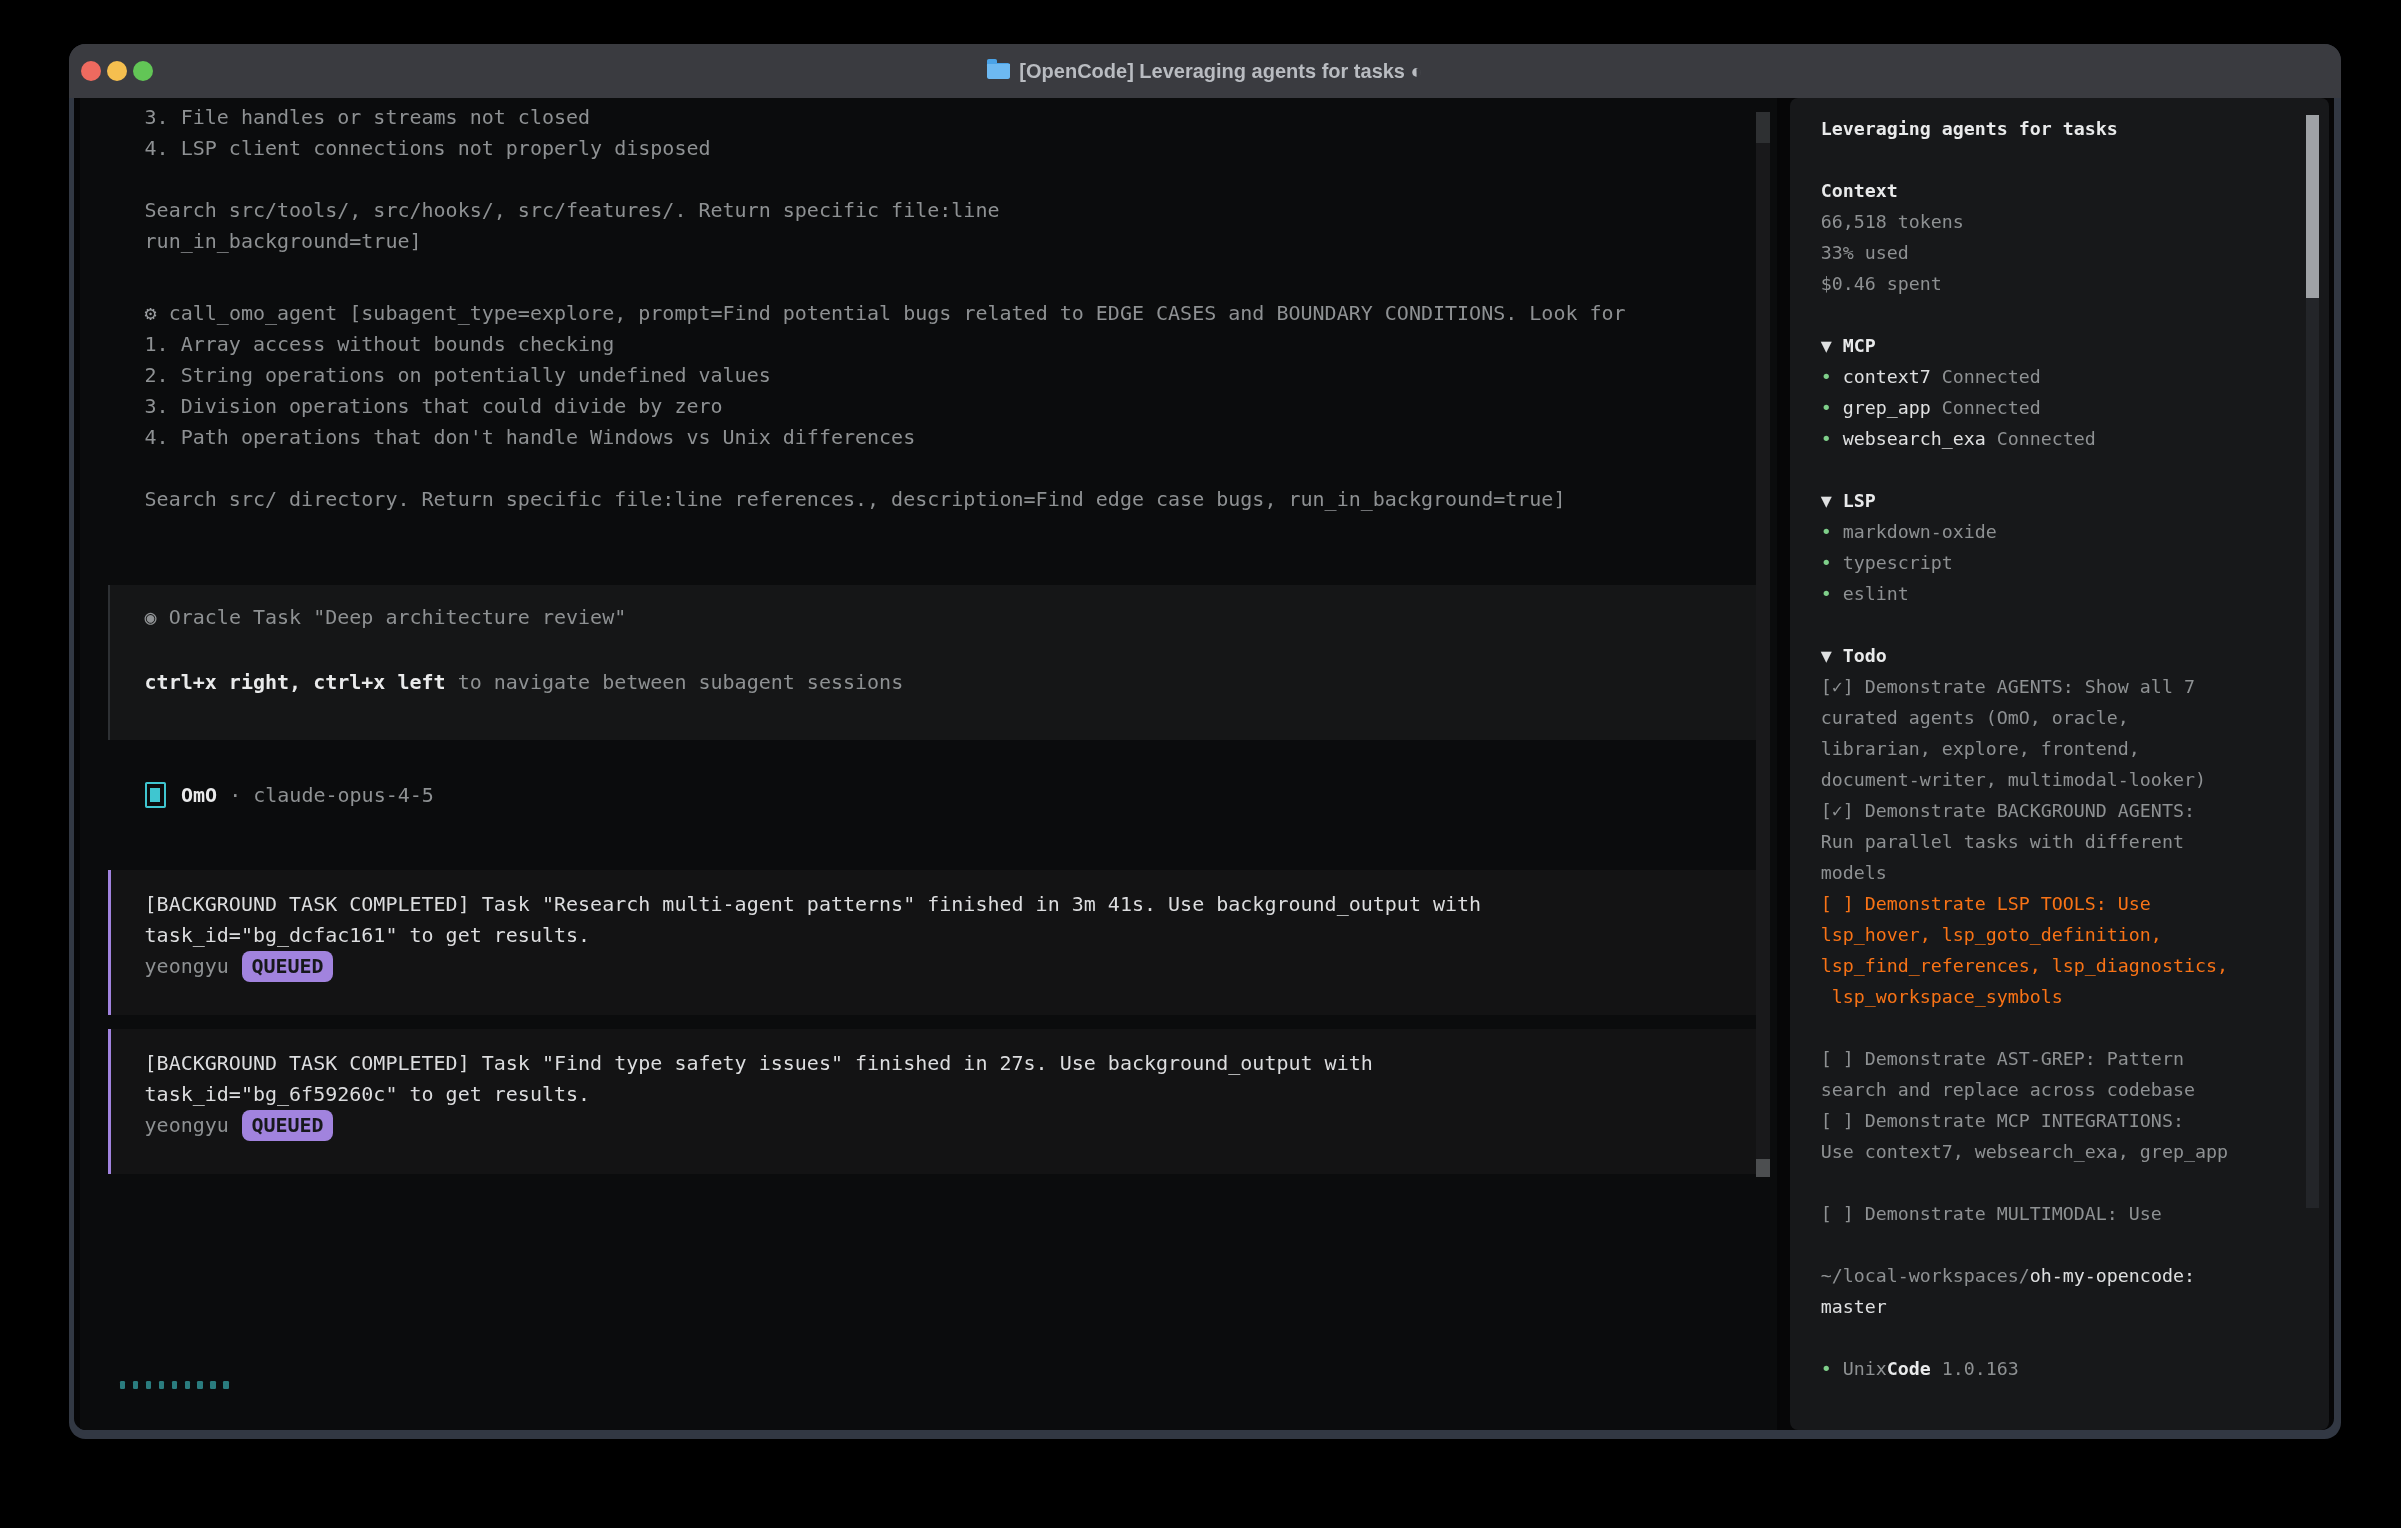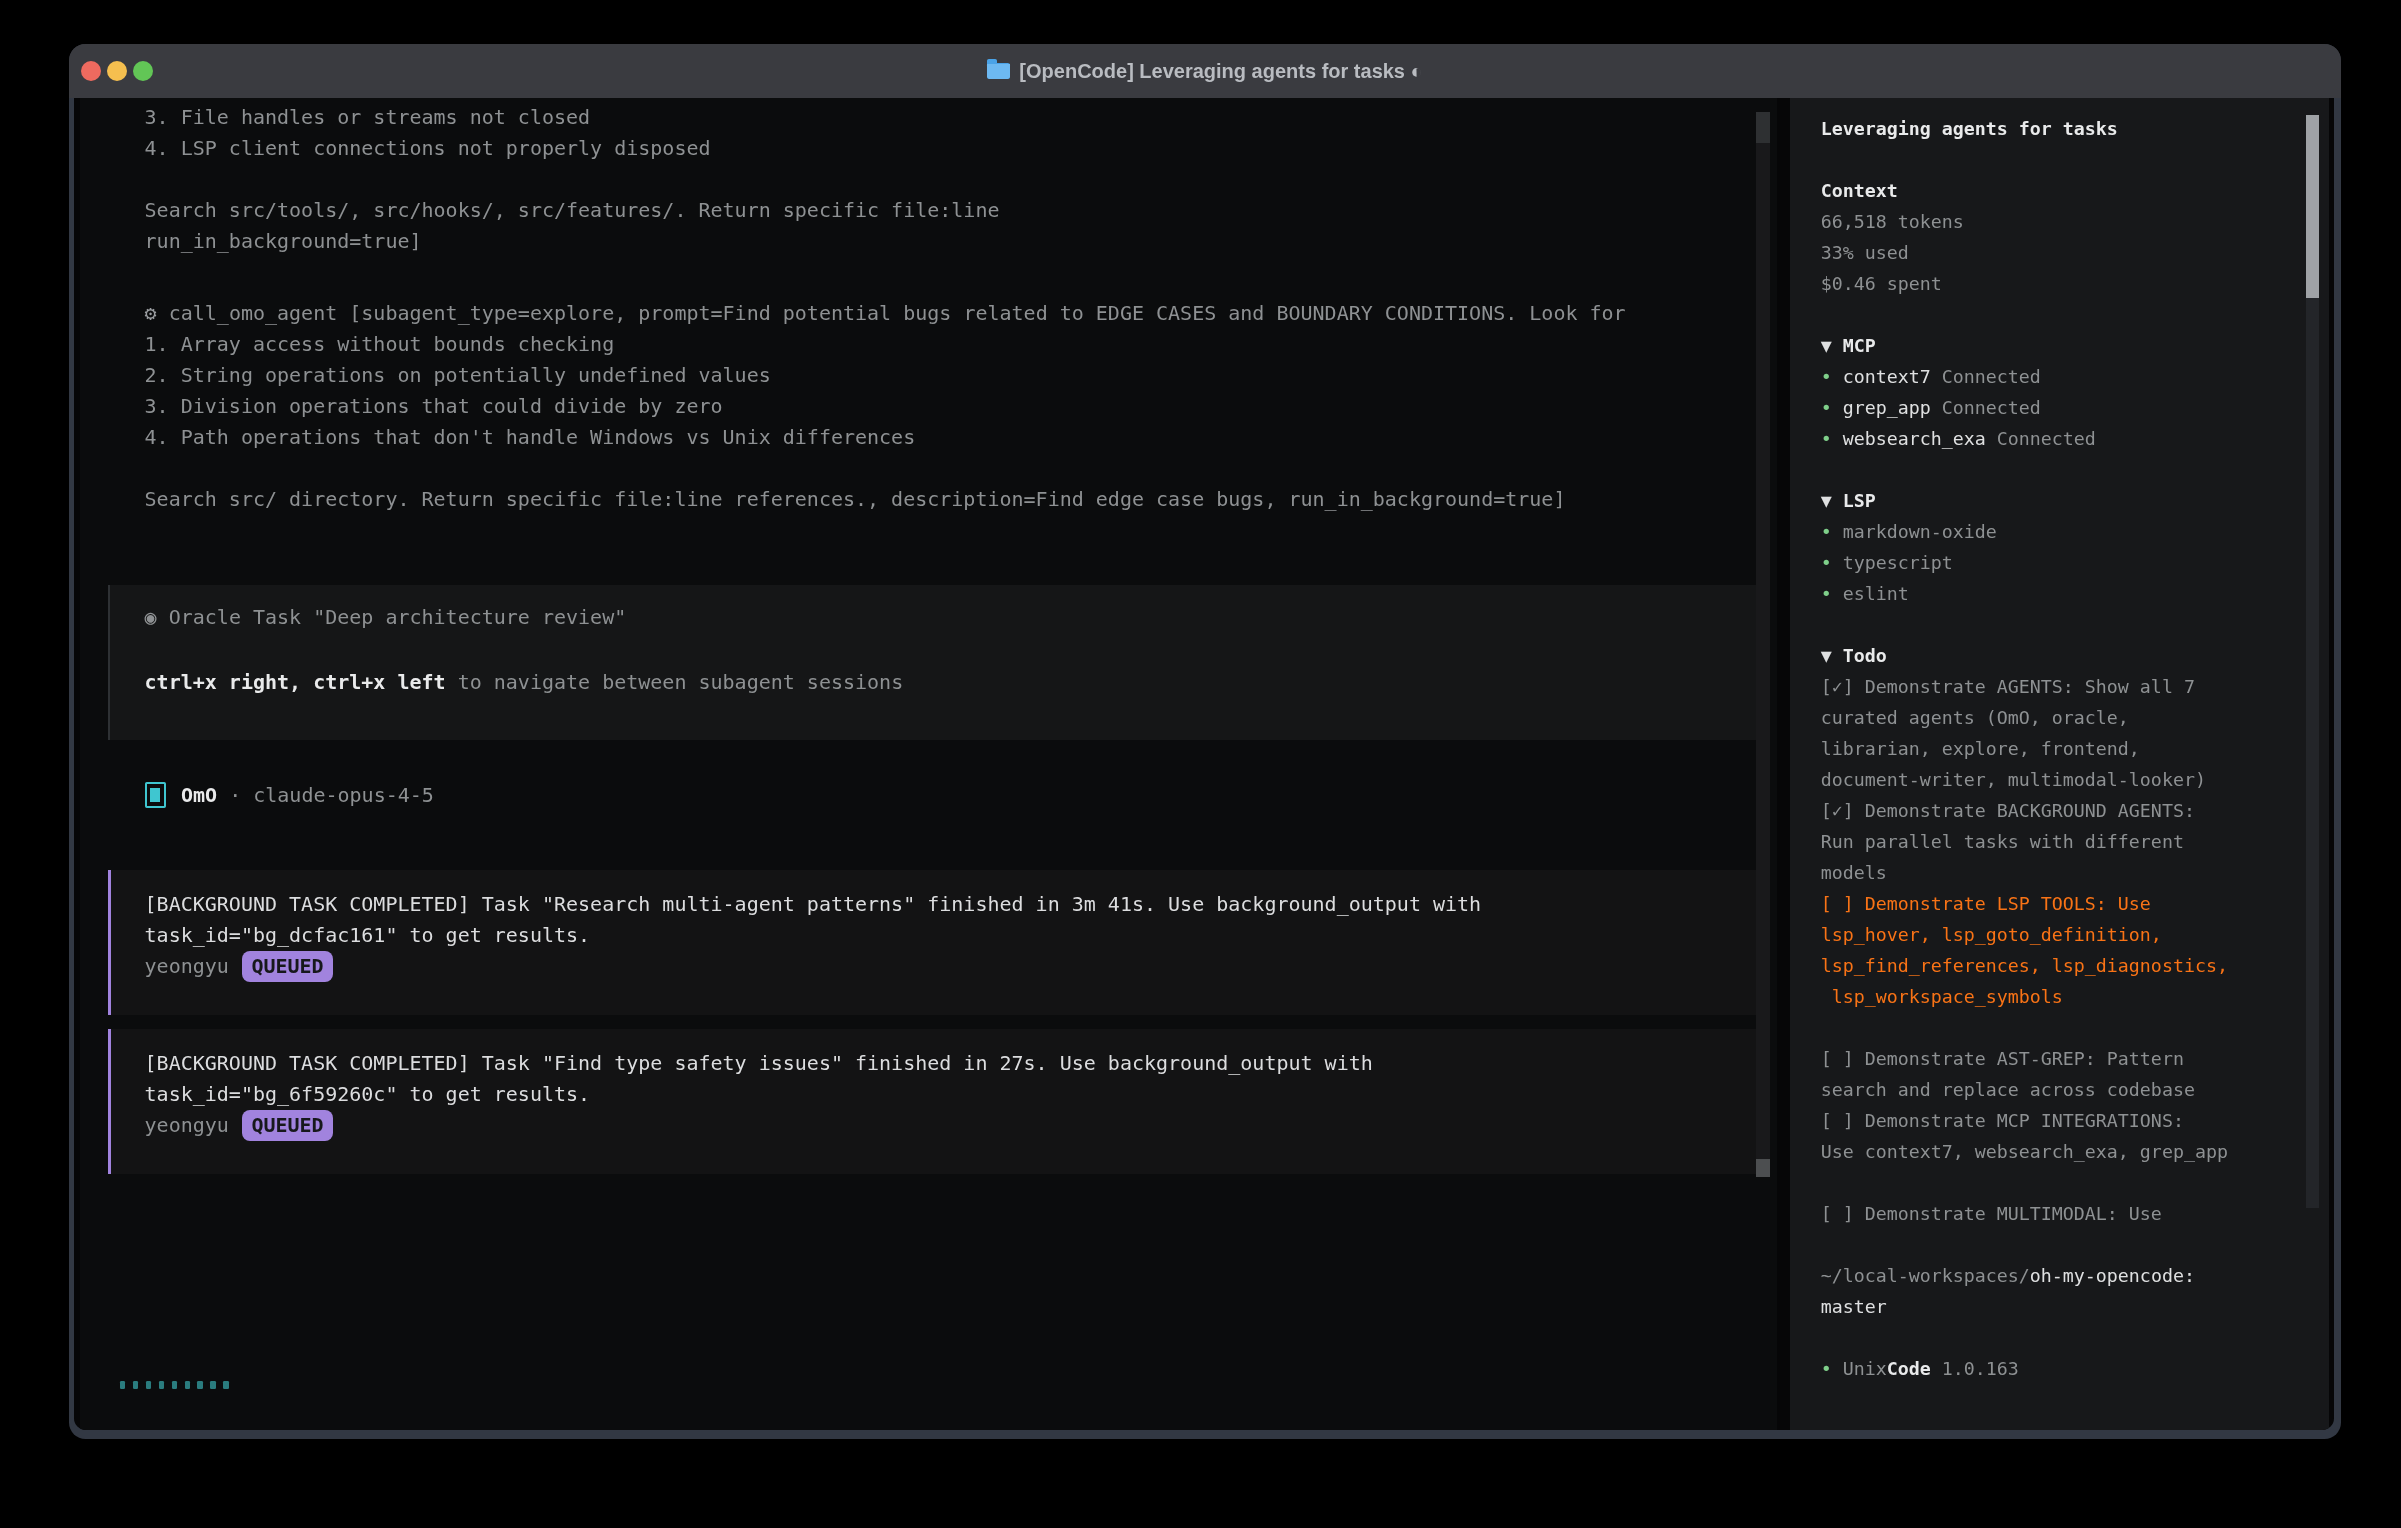--- a/index.html
+++ b/index.html
@@ -38,21 +38,21 @@
   .input-box { position:absolute; left:28px; top:1115px; width:1671px; height:136px; background:#17181a; border-left:3.5px solid #35c3cd; }
   .cursor { position:absolute; left:35px; top:26px; width:15.4px; height:32px; background:#edeff0; }
   .model-row { position:absolute; left:35px; bottom:15.4px; height:31px; line-height:31px; white-space:pre; }
   .cyan { color:#3fc6d0; }
   .statusbar { position:absolute; left:0; right:0; top:1272px; height:31px; line-height:31px; white-space:pre; }
   .dots { position:absolute; left:40px; top:10.6px; display:flex; gap:7.7px; }
   .dot { width:5.3px; height:8.9px; background:#2a7c7e; border-radius:1.2px; }
   .vscroll { position:absolute; left:1676px; top:14px; width:14px; height:1065px; background:#19191b; }
   .vscroll .thumb-top { position:absolute; top:0; left:0; right:0; height:31px; background:#2e3032; }
   .vscroll .thumb-bottom { position:absolute; bottom:0; left:0; right:0; height:17.7px; background:#4c4e50; }
-  .sidebar { position:absolute; left:1716px; top:0; bottom:0; width:539px; background:#17181a; color:#8e9193; font-size:18.3px; }
+  .sidebar { position:absolute; left:1716px; top:0; bottom:0; width:539px; background:#17181a; color:#8e9193; font-size:18.3px;border-radius:8px; }
   .sflow { position:absolute; left:31px; top:14.8px; right:35px; }
   .sline { height:31px; line-height:31px; white-space:pre; }
   .tri { color:#dfe0e1; }
   .bullet { color:#7fcf8a; }
   .todo-green { color:#f97316; }
   .sscroll { position:absolute; right:10px; top:16.5px; width:13px; height:1093px; background:#232529; }
   .sscroll .thumb { position:absolute; top:0; left:0; right:0; height:183px; background:#9fa2a6; }
 </style>
 </head>
 <body>

